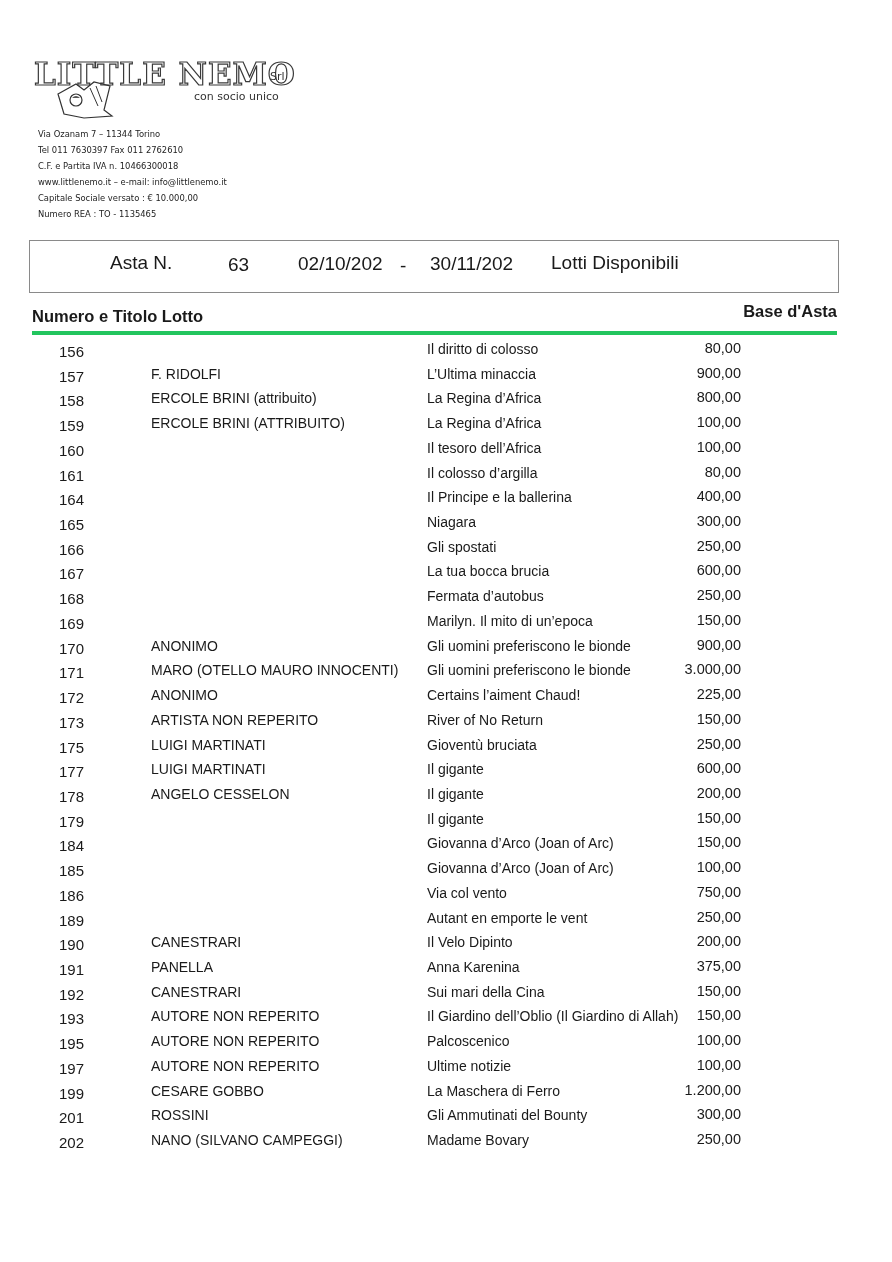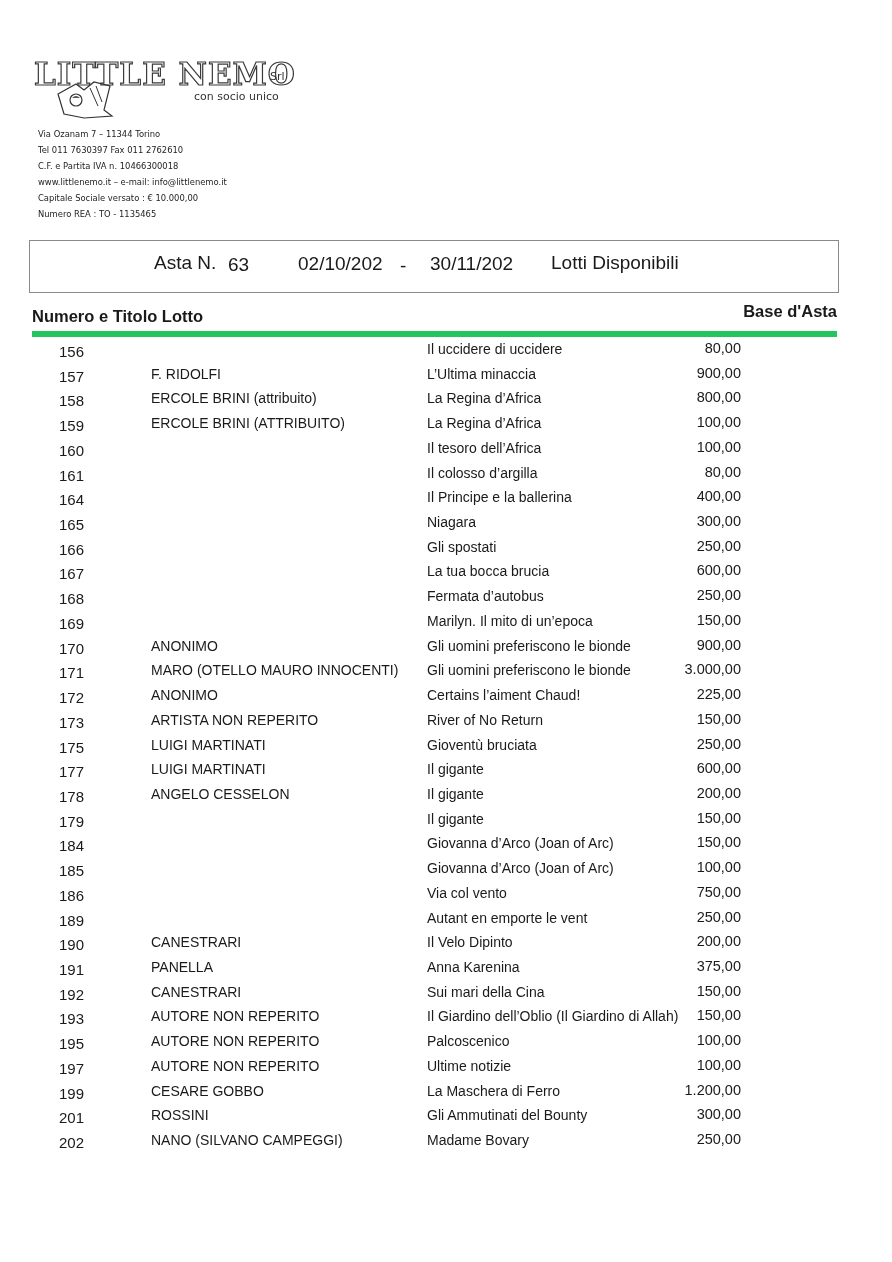--- a/index.html
+++ b/index.html
@@ -11,29 +11,29 @@
   .logo-srl { position: absolute; left: 236px; top: 14px; font-family: "DejaVu Sans", sans-serif; font-size: 11px; color: #333; }
   .logo-sub { position: absolute; left: 160px; top: 34px; font-family: "DejaVu Sans", sans-serif; font-size: 11px; color: #333; }
   .logo-figure { position: absolute; left: 20px; top: 24px; width: 70px; height: 40px; }
 
   .company-info { position: absolute; left: 38px; top: 126px; font-family: "DejaVu Sans", sans-serif; font-size: 8.4px; color: #222; line-height: 16px; }
   .company-info div { white-space: nowrap; }
 
   
   .auction-box { position: absolute; left: 29px; top: 240px; width: 810px; height: 53px; border: 1px solid #8a8a8a; box-sizing: border-box; }
   .ab { position: absolute; top: 11px; font-size: 19px; color: #1a1a1a; white-space: nowrap; }
-  .ab-label { left: 80px; margin-left: 44px; }
+  .ab-label { left: 80px; }
   .ab-num { left: 198px; top: 13px; }
   .ab-start { left: 268px; width: 89px; overflow: hidden; top: 12px; }
   .ab-sep { left: 370px; top: 14px; }
   .ab-end { left: 400px; width: 93px; overflow: hidden; top: 12px; }
   .ab-status { left: 521px; }
 
   
-  .col-head { position: absolute; left: 32px; top: 300px; width: 805px; height: 31px; border-bottom: 6px solid #22c55e; }
+  .col-head { position: absolute; left: 32px; top: 300px; width: 805px; height: 31px; border-bottom: 4px solid #22c55e; }
   .col-head .left { position: absolute; left: 0; top: 7px; font-weight: bold; font-size: 16.5px; }
   .col-head .right { position: absolute; right: 0; top: 2px; font-weight: bold; font-size: 16.5px; }
 
   
   .rows { position: absolute; left: 0; top: 339px; width: 797px; }
   .row { position: relative; height: 24.72px; font-size: 14px; }
   .row span { position: absolute; white-space: nowrap; }
   .c-num { left: 59px; top: 4px; font-size: 15px; }
   .c-author { left: 151px; top: 2px; }
   .c-title { left: 427px; top: 2px; }
@@ -74,21 +74,21 @@
 
 <div class="col-head">
   <span class="left">Numero e Titolo Lotto</span>
   <span class="right">Base d'Asta</span>
 </div>
 
 <div class="rows" id="rows">
     <div class="row">
       <span class="c-num">156</span>
       <span class="c-author"></span>
-      <span class="c-title">Il uccidere di uccidere</span>
+      <span class="c-title">Il diritto di colosso</span>
       <span class="c-price">80,00</span>
     </div>
     <div class="row">
       <span class="c-num">157</span>
       <span class="c-author">F. RIDOLFI</span>
       <span class="c-title">L’Ultima minaccia</span>
       <span class="c-price">900,00</span>
     </div>
     <div class="row">
       <span class="c-num">158</span>

